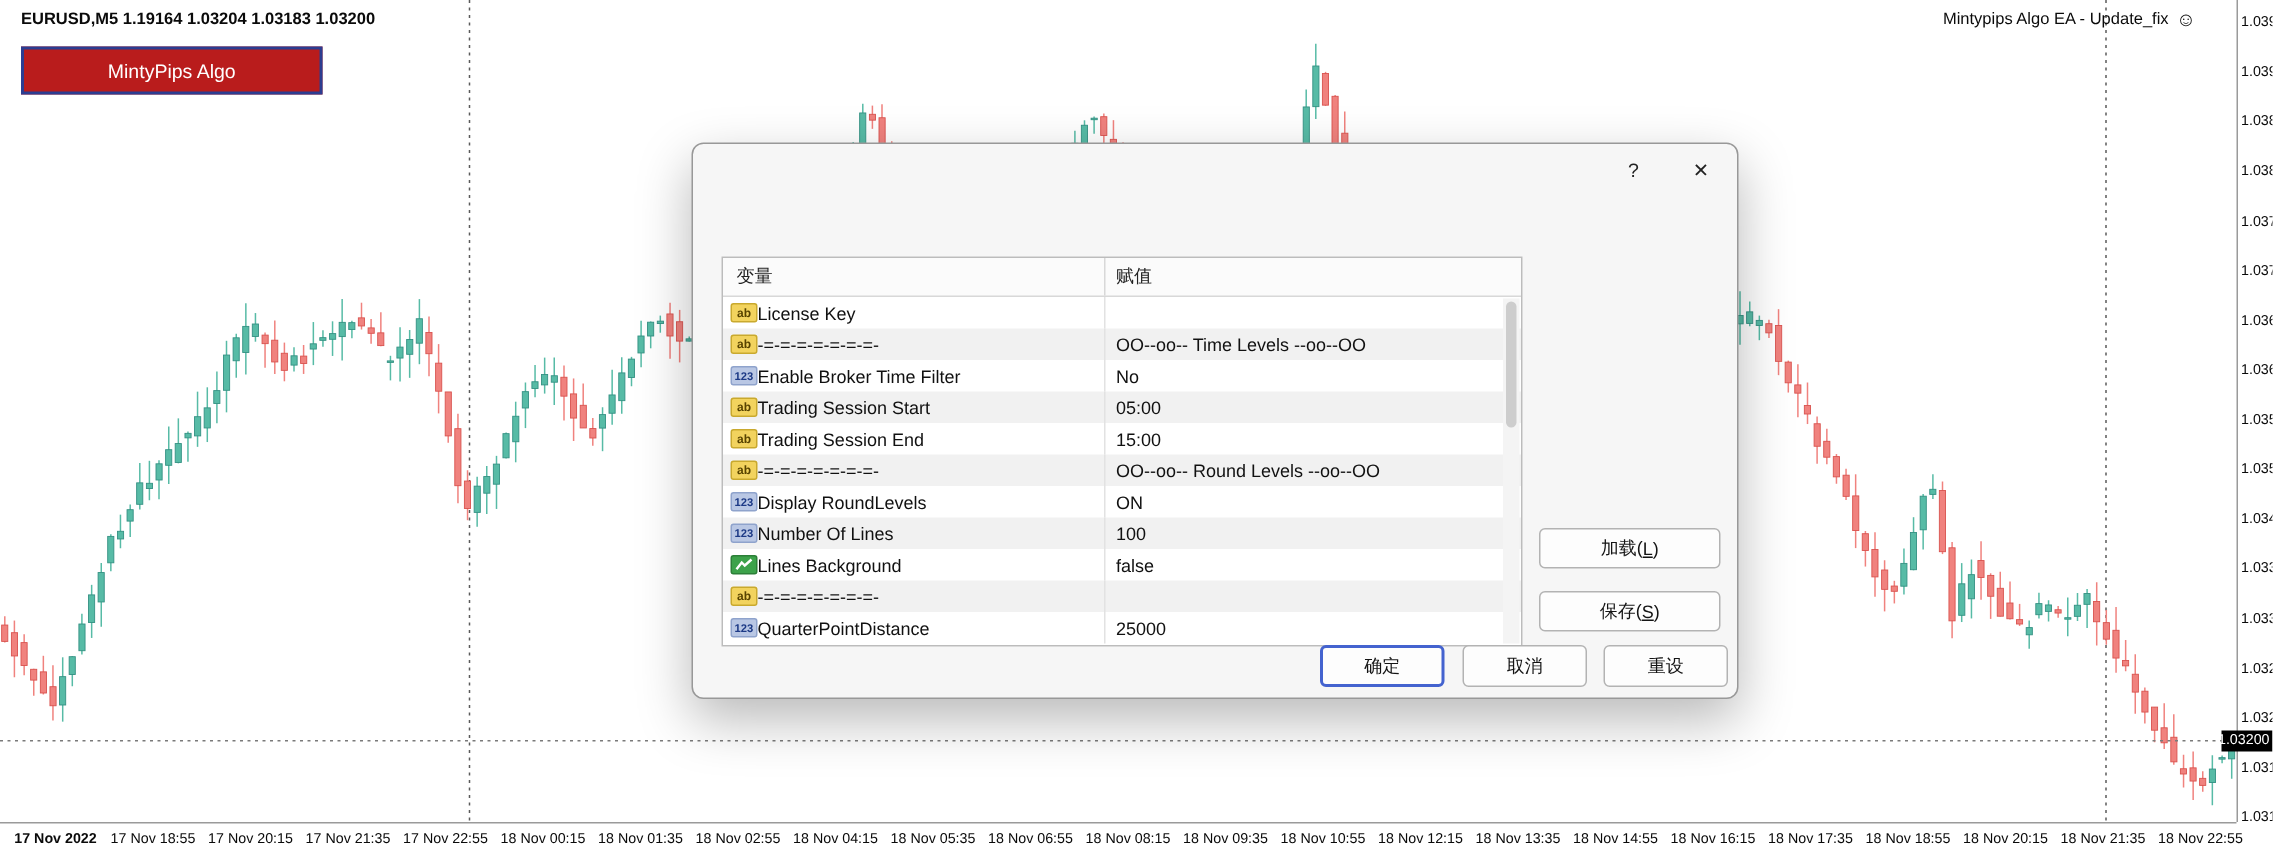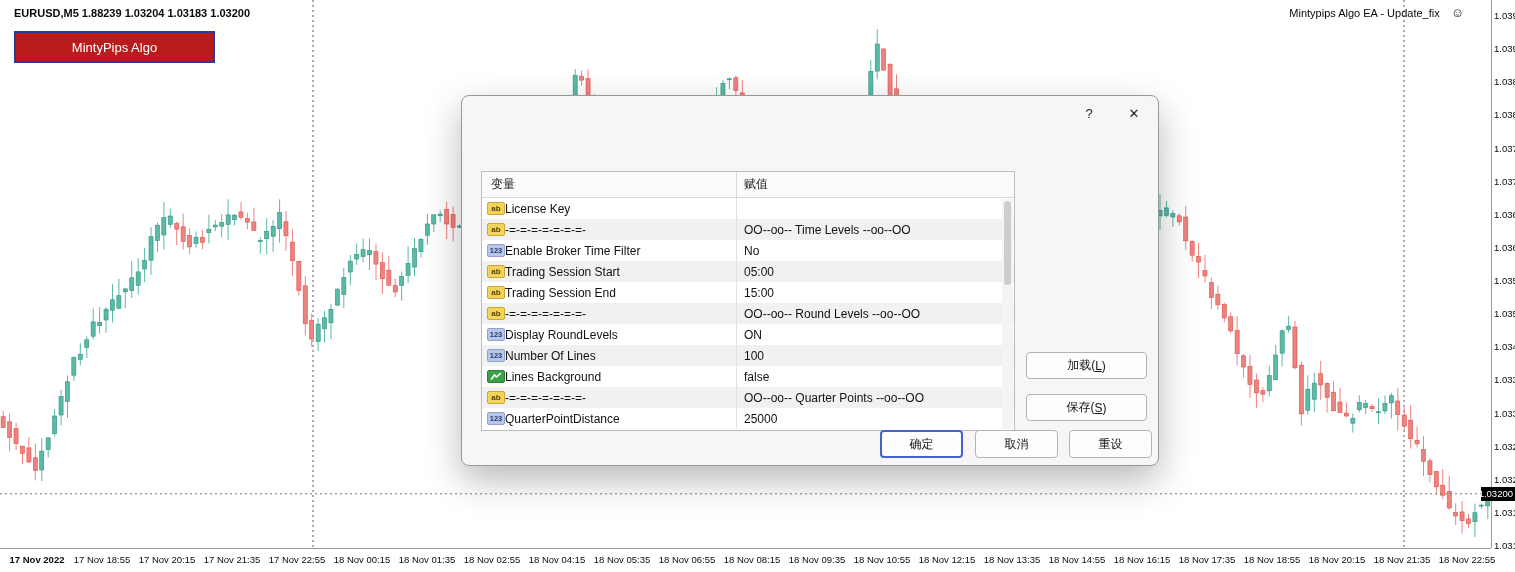--- a/index.html
+++ b/index.html
@@ -5,21 +5,21 @@
   *{margin:0;padding:0;box-sizing:border-box}
   html,body{width:1515px;height:572px;overflow:hidden}
   body{font-family:"Liberation Sans",sans-serif;background:#fff;position:relative}
   #screen{position:absolute;left:0;top:0;width:1515px;height:572px;background:#fff}
 
   
   #chart-area{position:absolute;left:0;top:0;width:1491px;height:548px;background:#fff;overflow:hidden}
   #candles{position:absolute;left:0;top:0}
   #symbol-info{position:absolute;left:14px;top:7px;font-size:11px;font-weight:700;color:#0a0a0a;z-index:3;white-space:nowrap}
   #mintypips-btn{position:absolute;left:14px;top:31px;width:201px;height:32px;background:#b91c1c;border:2px solid #2c3d91;color:#fff;font-size:13px;display:flex;align-items:center;justify-content:center;z-index:3;cursor:pointer}
-  #ea-label{position:absolute;right:27px;top:7px;font-size:11px;color:#0a0a0a;z-index:3;display:flex;align-items:flex-start;gap:11px;white-space:nowrap}
+  #ea-label{position:absolute;right:27px;top:7px;font-size:11px;color:#0a0a0a;z-index:3;display:flex;align-items:flex-start;gap:5px;white-space:nowrap}
   #ea-label .smiley{font-size:13px;line-height:11px}
 
   
   #price-axis{position:absolute;left:1491px;top:0;width:24px;height:548px;background:#fff;border-left:1px solid #9a9a9a}
   .axis-price{position:absolute;left:2px;transform:translateY(-50%);font-size:9.5px;color:#0a0a0a;white-space:nowrap}
   #price-badge{position:absolute;left:1481px;width:34px;height:14px;background:#000;color:#fff;font-size:9.5px;display:flex;align-items:center;justify-content:flex-end;padding-right:2px;z-index:6}
 
   
   #time-axis{position:absolute;left:0;top:548px;width:1491px;height:24px;background:#fff;border-top:1px solid #9a9a9a}
   .axis-time{position:absolute;top:5px;transform:translateX(-50%);font-size:9.5px;color:#0a0a0a;white-space:nowrap}
@@ -531,21 +531,21 @@
           <rect x="1466.4" y="518.9" width="4.1" height="4.7" fill="#f0827e" stroke="#d9534f" stroke-width="0.6"></rect>
           <line x1="1474.9" x2="1474.9" y1="503.5" y2="536.9" stroke="#57bba6" stroke-width="1"></line>
           <rect x="1472.9" y="512.7" width="4.1" height="9.0" fill="#57bba6" stroke="#349183" stroke-width="0.6"></rect>
           <line x1="1481.4" x2="1481.4" y1="503.7" y2="508.9" stroke="#57bba6" stroke-width="1"></line>
           <rect x="1479.3" y="505.1" width="4.1" height="1.0" fill="#57bba6" stroke="#349183" stroke-width="0.6"></rect>
           <line x1="1487.8" x2="1487.8" y1="493.1" y2="519.2" stroke="#57bba6" stroke-width="1"></line>
           <rect x="1485.7" y="495.6" width="4.1" height="10.3" fill="#57bba6" stroke="#349183" stroke-width="0.6"></rect>
         </g>
         <line x1="0" x2="1491" y1="493.8" y2="493.8" stroke="#7a7a7a" stroke-width="1" stroke-dasharray="2 3"></line>
       </svg>
-    <div id="symbol-info">EURUSD,M5  1.88239 1.03204 1.03183 1.03200</div>
+    <div id="symbol-info">EURUSD,M5  1.19164 1.03204 1.03183 1.03200</div>
     <div id="mintypips-btn">MintyPips Algo</div>
     <div id="ea-label">
       <span>Mintypips Algo EA - Update_fix</span>
       <span class="smiley">☺</span>
     </div>
   </div>
 
   <div id="price-axis">
       <div class="axis-price" style="top: 15px;">1.03995</div>
       <div class="axis-price" style="top: 48.125px;">1.03940</div>
@@ -668,21 +668,20 @@
               </span>
               <span>Lines Background</span>
             </div>
             <div class="pcell-val">false</div>
           </div>
           <div class="prow alt">
             <div class="pcell-name">
               <span class="picon ab">ab</span>
               <span>-=-=-=-=-=-=-=-</span>
             </div>
-            <div class="pcell-val">OO--oo-- Quarter Points --oo--OO</div>
           </div>
           <div class="prow">
             <div class="pcell-name">
               <span class="picon n123">123</span>
               <span>QuarterPointDistance</span>
             </div>
             <div class="pcell-val">25000</div>
           </div>
         </div>
       <div class="vscroll">

